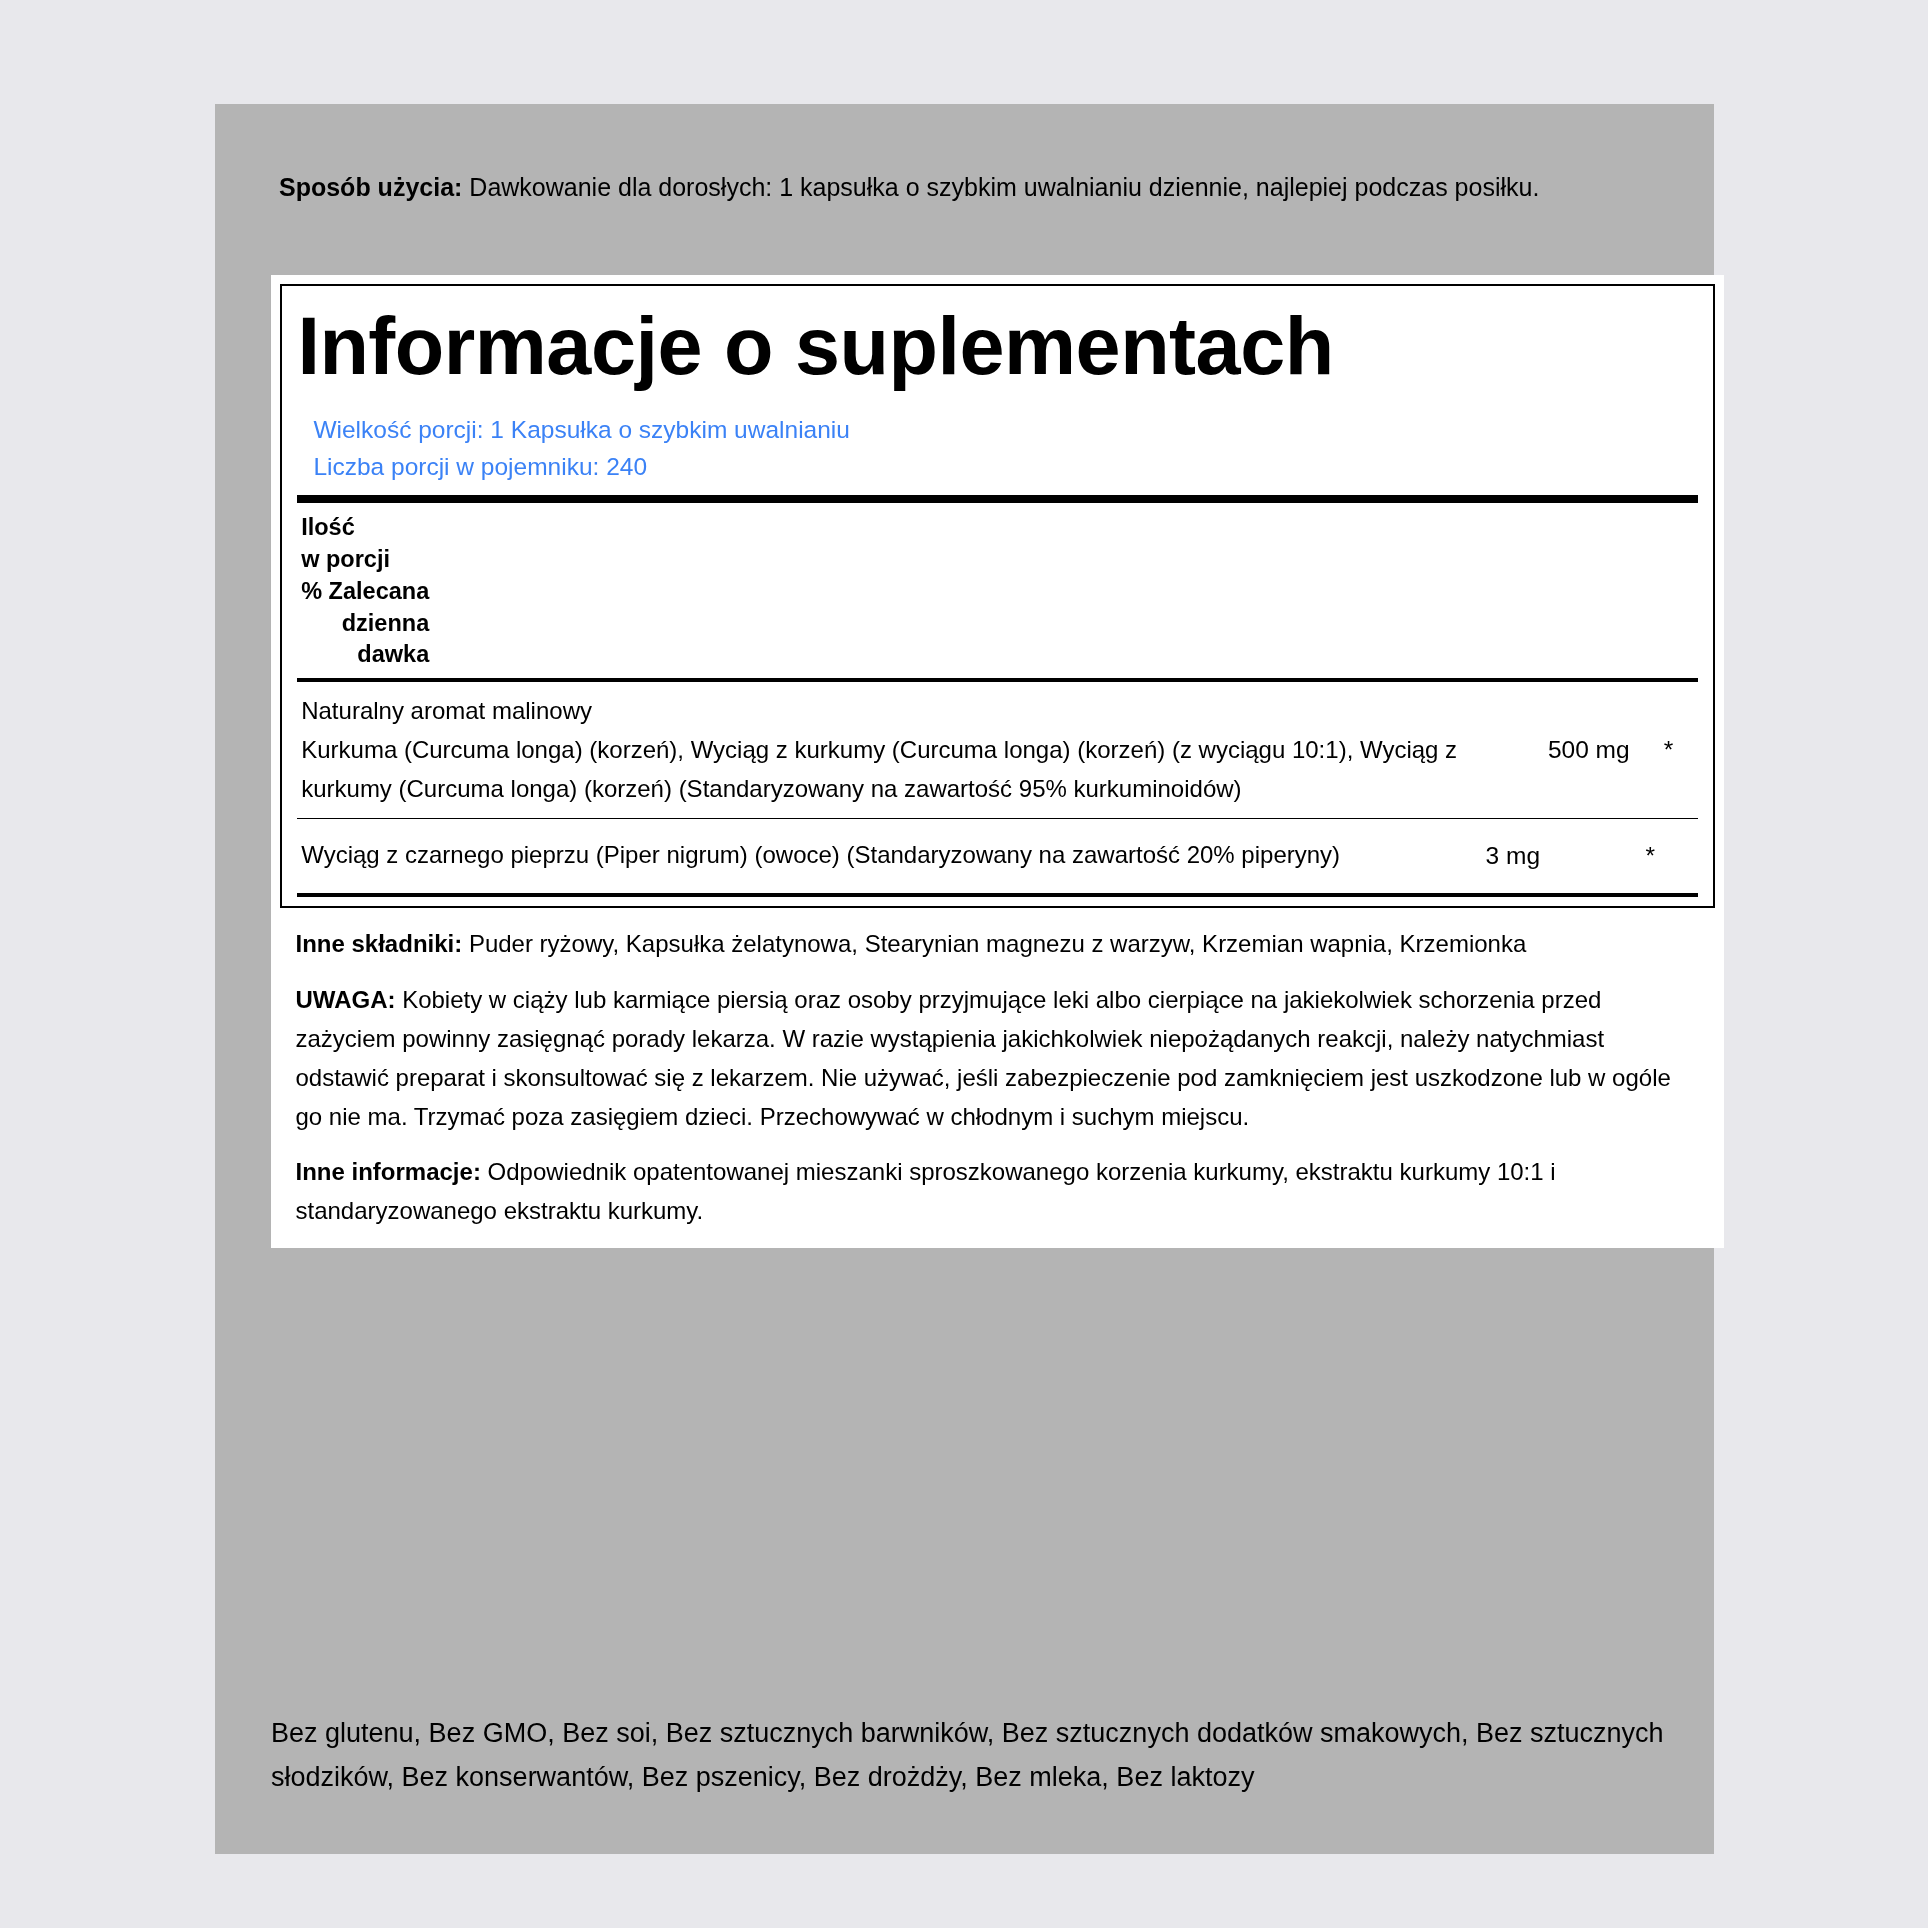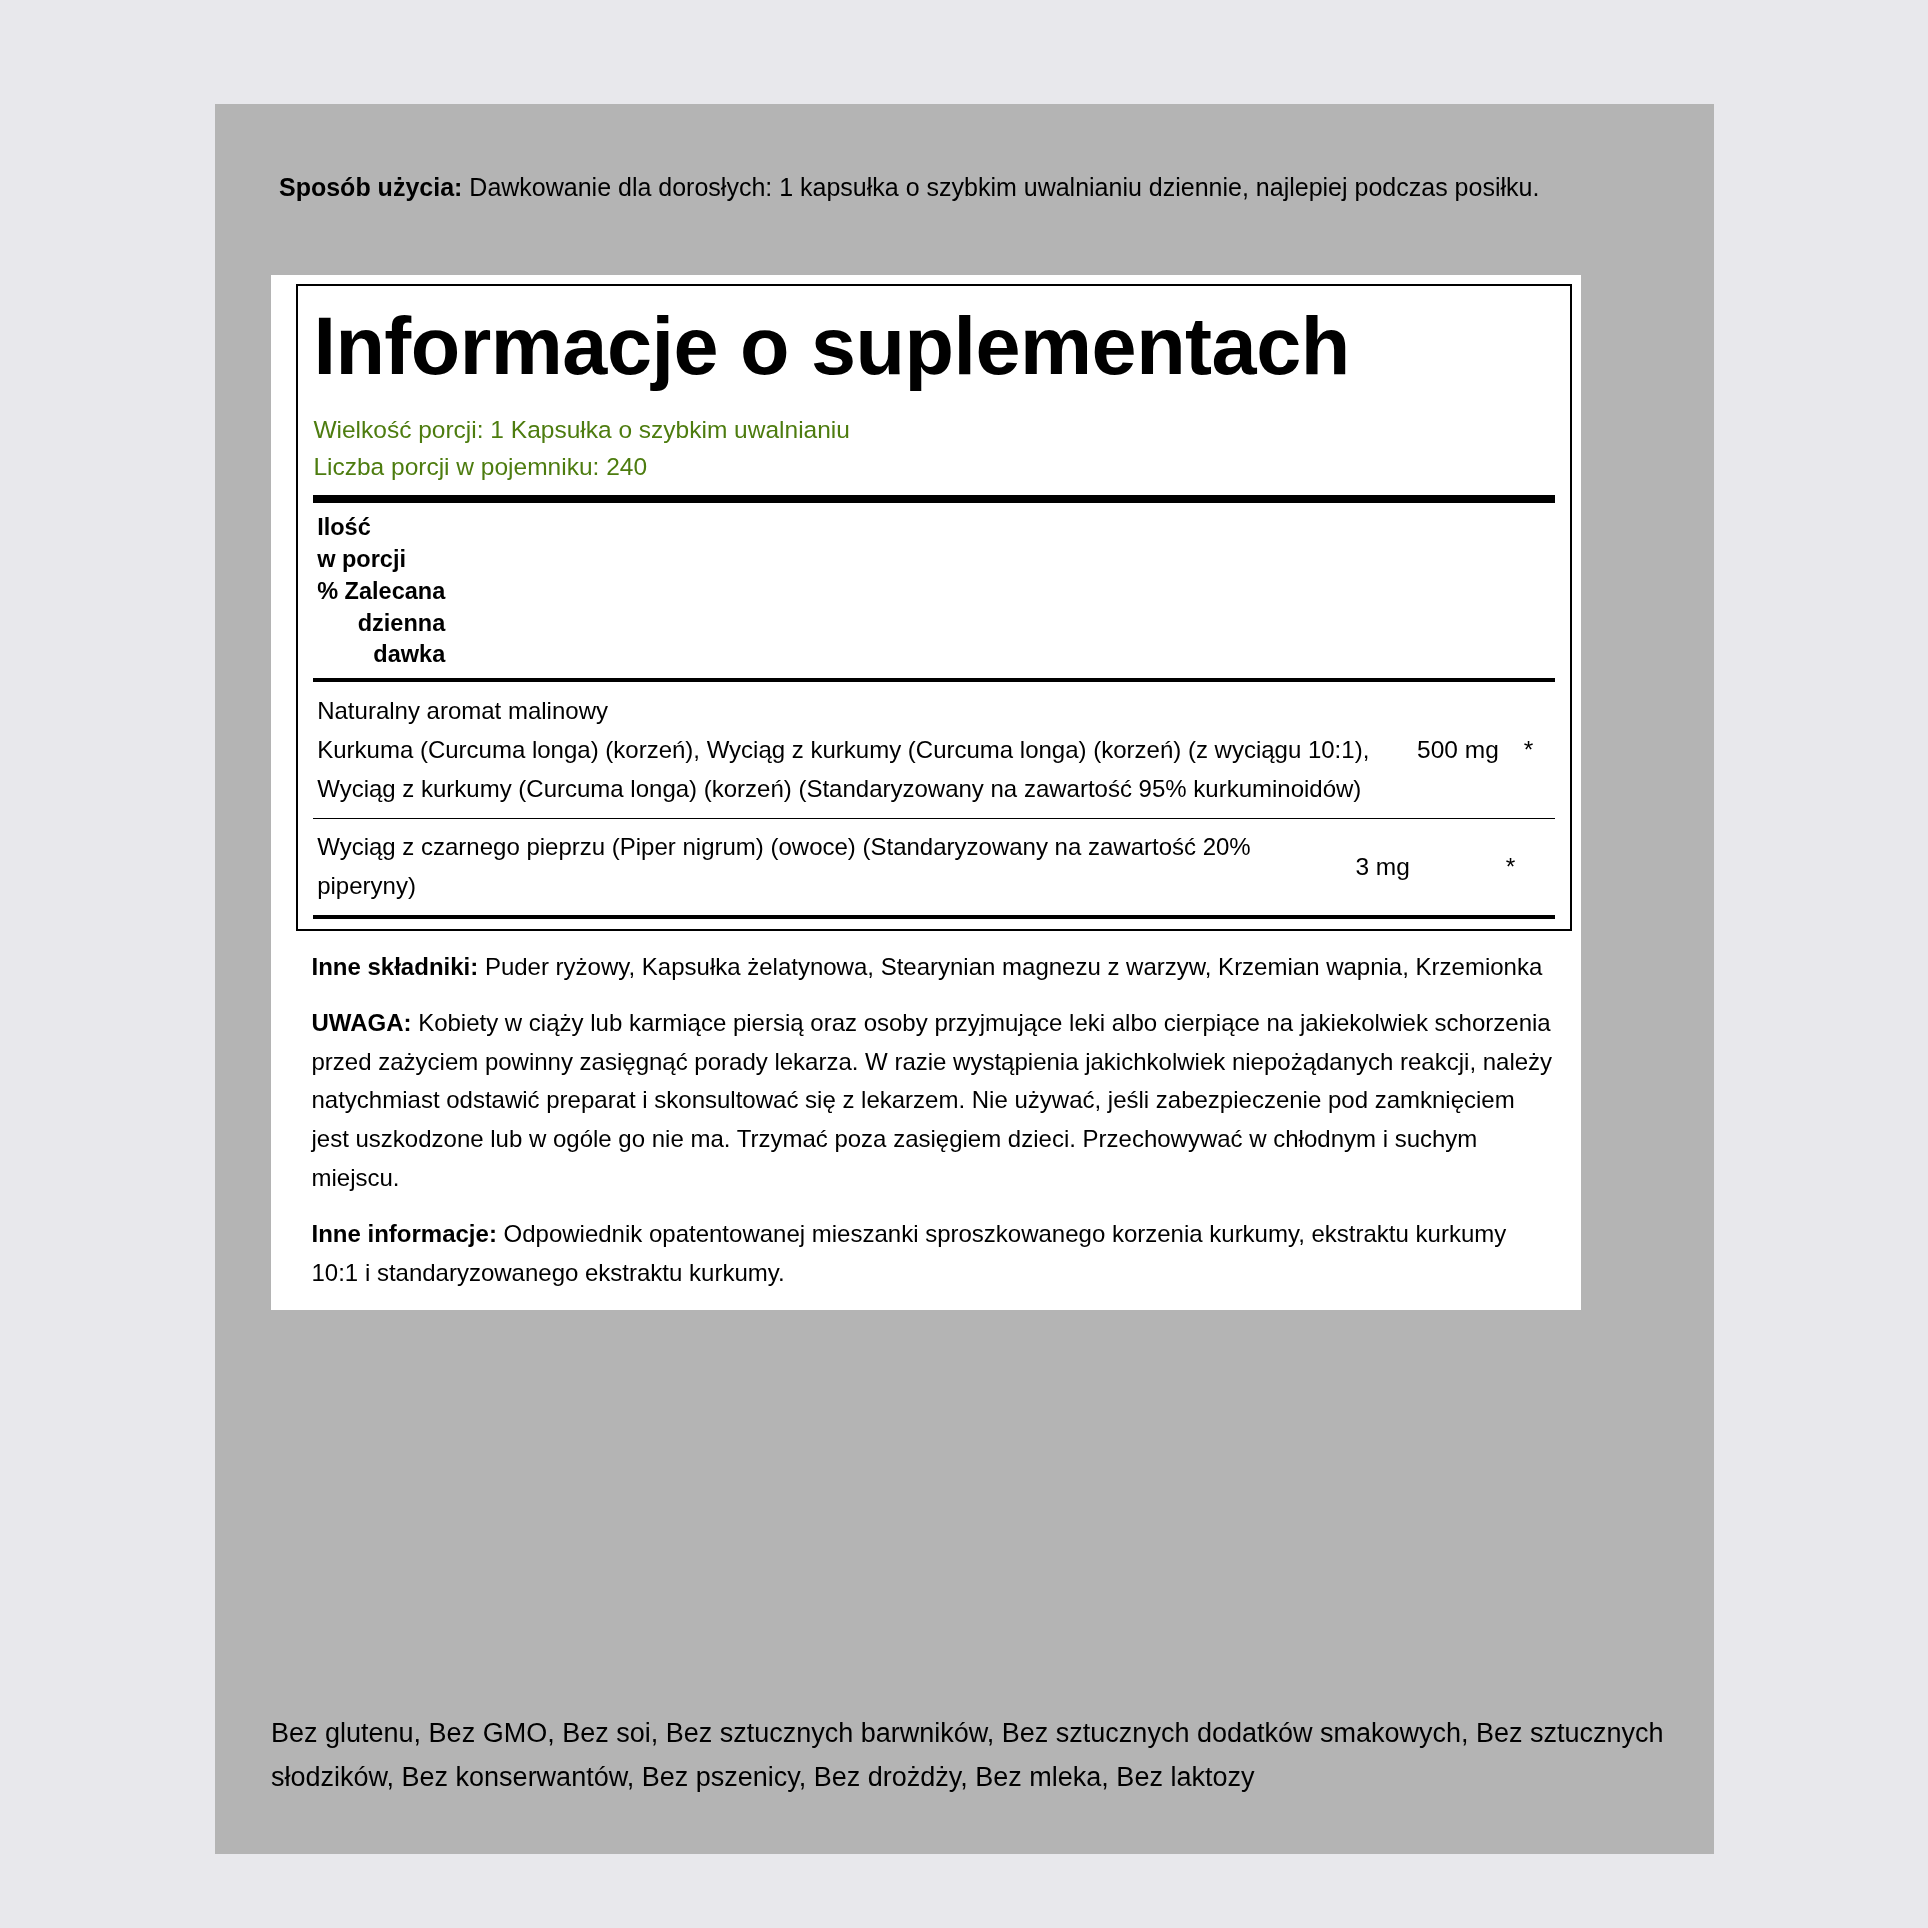--- a/index.html
+++ b/index.html
@@ -32,24 +32,23 @@
     font-size: 25px;
     line-height: 1.42;
     color: #000;
   }
   .directions b { font-weight: bold; }
 
   .panel {
     position: absolute;
     left: 56px;
     top: 171px;
-    width: 1310px;
+    width: 1453px;
     background: #ffffff;
     box-sizing: border-box;
-    padding-left: 16px;
   }
 
   .sup-box {
     margin: 9.4px 9.4px 0 9.4px;
     border: 2.8px solid #000;
     background: #fff;
     padding: 13px 15px 9.4px 15px;
     box-sizing: border-box;
   }
 
@@ -58,21 +57,22 @@
     font-weight: bold;
     line-height: 1.02;
     letter-spacing: -0.5px;
     color: #000;
     margin: 5.6px 0 24.5px 0;
   }
 
   .serving-line {
     font-size: 24.5px;
     line-height: 1.5;
-    color: #4d7c0f;
+    color: #3b82f6;
+    margin-left: 16px;
   }
 
   .rule-thick {
     border-top: 8.5px solid #000;
     margin-top: 9.4px;
   }
   .rule-med {
     border-top: 4.7px solid #000;
   }
   .rule-thin {

